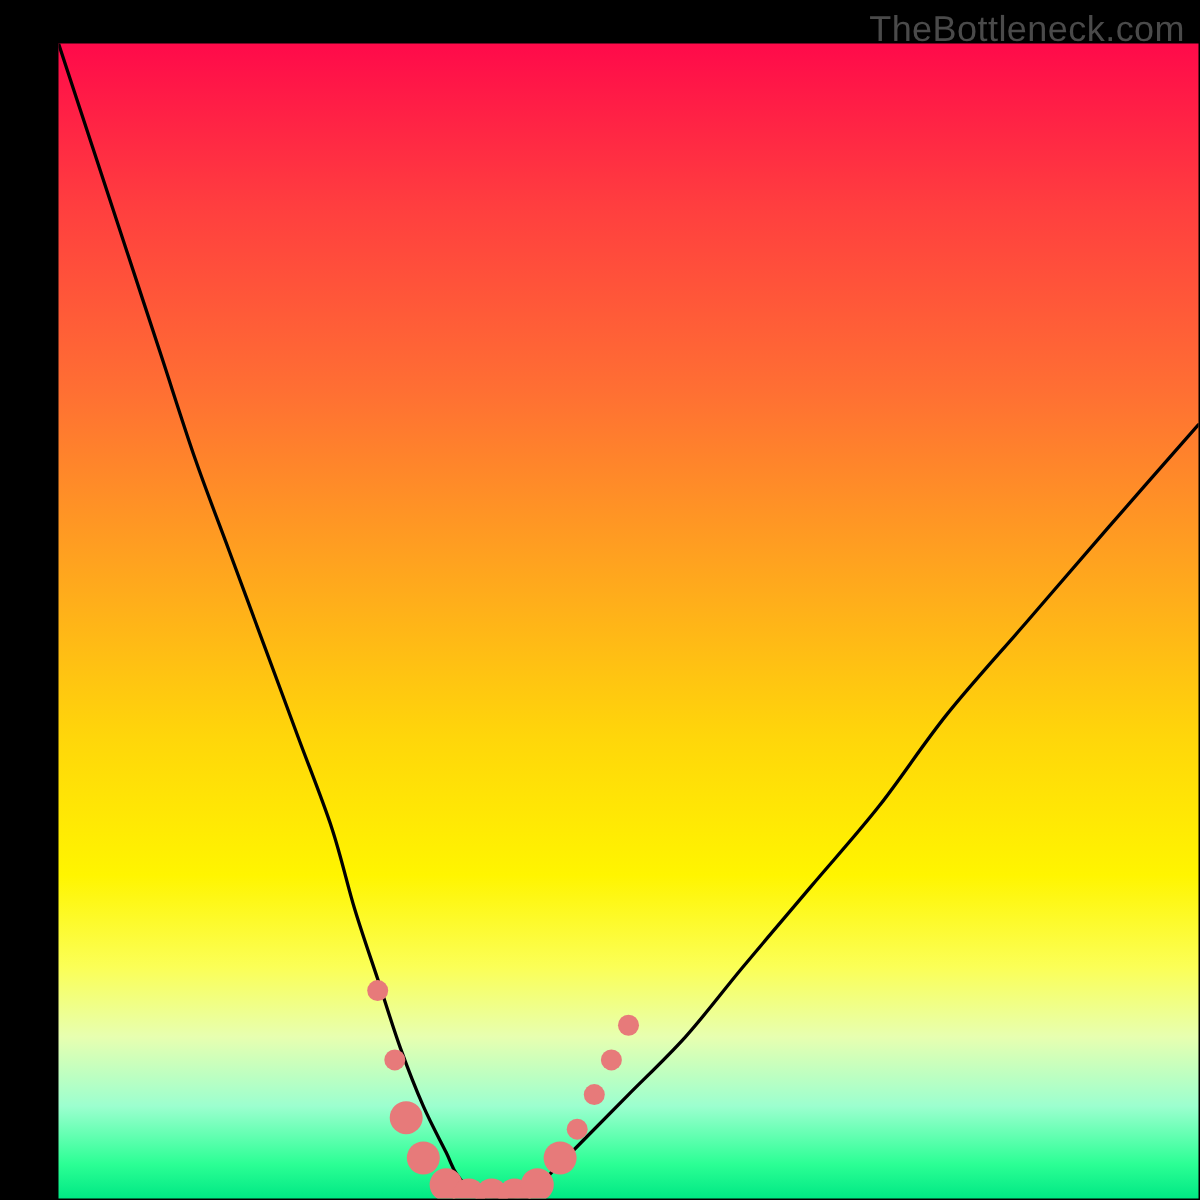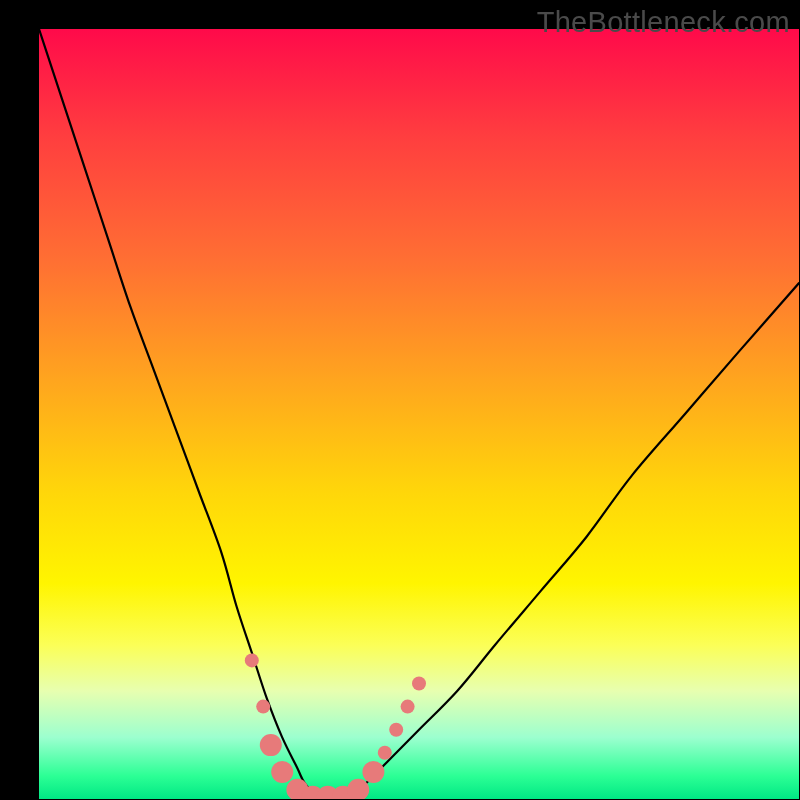--- a/index.html
+++ b/index.html
@@ -36,21 +36,21 @@
       #9cffcf 92%,
       #2cff95 97%,
       #00e884 100%
     );
   }
   .watermark {
     position: absolute;
     top: 6px;
     right: 10px;
     color: #4a4a4a;
-    font-size: 29px;
+    font-size: 24px;
     font-weight: 500;
     letter-spacing: 0.3px;
     user-select: none;
   }
   svg.curves {
     position: absolute;
     left: 0;
     top: 0;
     width: 760px;
     height: 770px;

